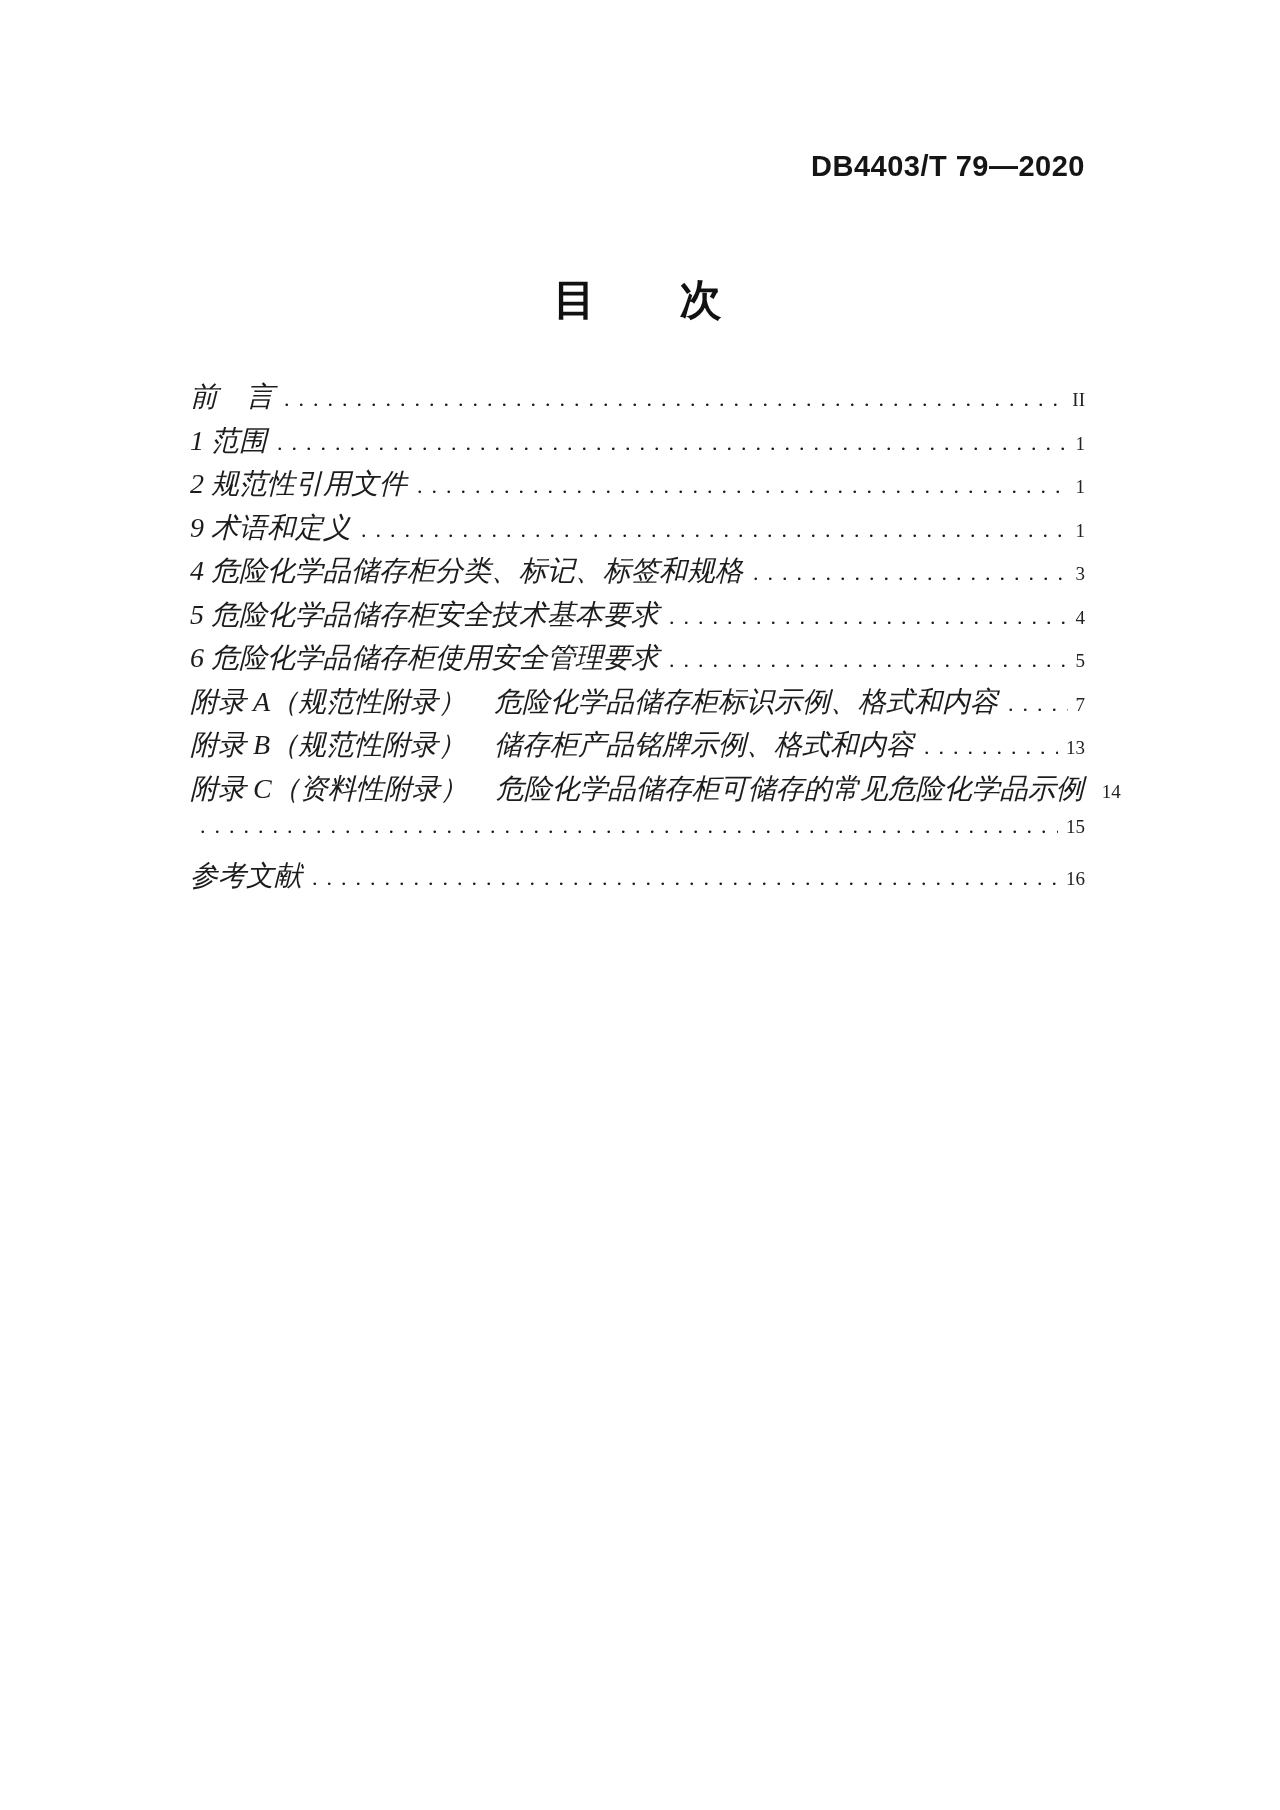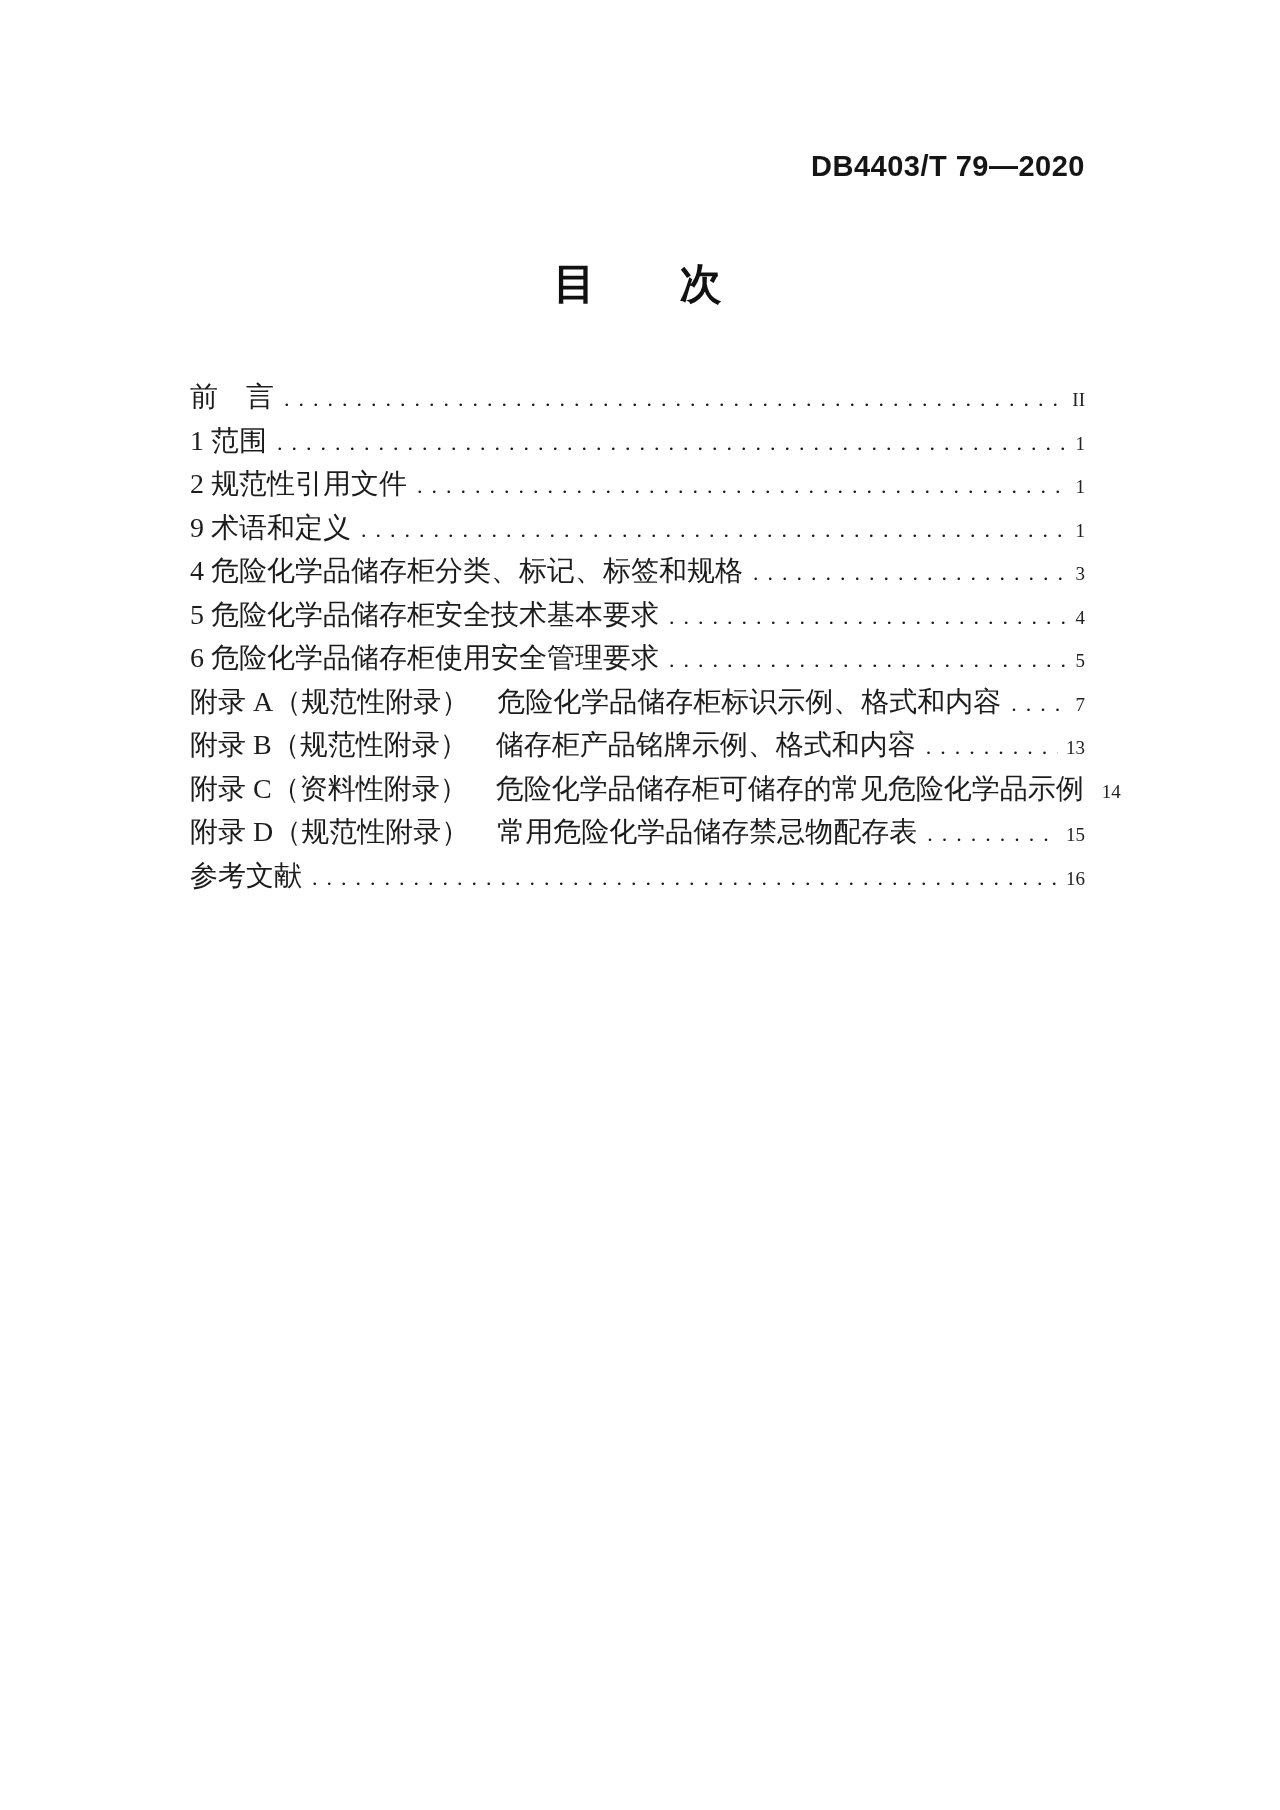--- a/index.html
+++ b/index.html
@@ -18,21 +18,21 @@
     right:195px;
     font-family:"Liberation Sans","DejaVu Sans",sans-serif;
     font-weight:700;
     font-size:29px;
     letter-spacing:0.5px;
     color:#151515;
     white-space:pre;
   }
   .doc-title{
     position:absolute;
-    top:256px;
+    top:272px;
     left:190px;
     width:895px;
     margin:0;
     text-align:center;
     font-family:"Liberation Sans","DejaVu Sans",sans-serif;
     font-weight:700;
     font-size:42px;
     color:#111;
     white-space:pre;
   }
@@ -45,20 +45,21 @@
   .toc-row{
     display:flex;
     align-items:baseline;
     height:43.5px;
     font-size:28px;
     color:#1c1c1c;
   }
   .toc-label{
     white-space:pre;
     flex:0 0 auto;
+    font-style:italic;
   }
   .toc-dots{
     flex:1 1 auto;
     min-width:0;
     overflow:hidden;
     white-space:nowrap;
     margin:0 8px 0 10px;
     font-size:22px;
     letter-spacing:9px;
     color:#1b1b1b;
@@ -145,21 +146,20 @@
       <span class="toc-label">附录 B（规范性附录）　储存柜产品铭牌示例、格式和内容</span>
       <span class="toc-dots">............................................................................................................................................................................................................................................................................................................</span>
       <span class="toc-page">13</span>
     </div>
     <div class="toc-row">
       <span class="toc-label">附录 C（资料性附录）　危险化学品储存柜可储存的常见危险化学品示例</span>
       <span class="toc-dots">............................................................................................................................................................................................................................................................................................................</span>
       <span class="toc-page">14</span>
     </div>
     <div class="toc-row">
-      <span class="toc-label">附录 D（规范性附录）　常用危险化学品储存禁忌物配存表</span>
       <span class="toc-dots">............................................................................................................................................................................................................................................................................................................</span>
       <span class="toc-page">15</span>
     </div>
     <div class="toc-row">
       <span class="toc-label">参考文献</span>
       <span class="toc-dots">............................................................................................................................................................................................................................................................................................................</span>
       <span class="toc-page">16</span>
     </div>
   </div>
 

